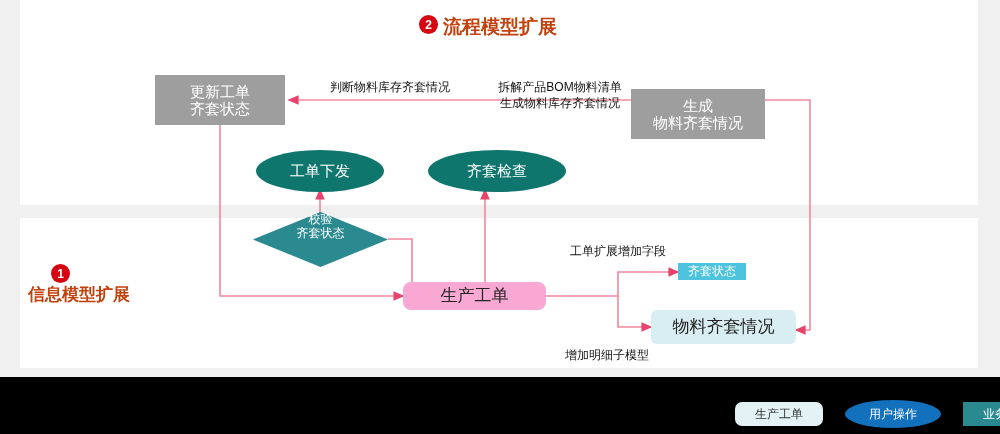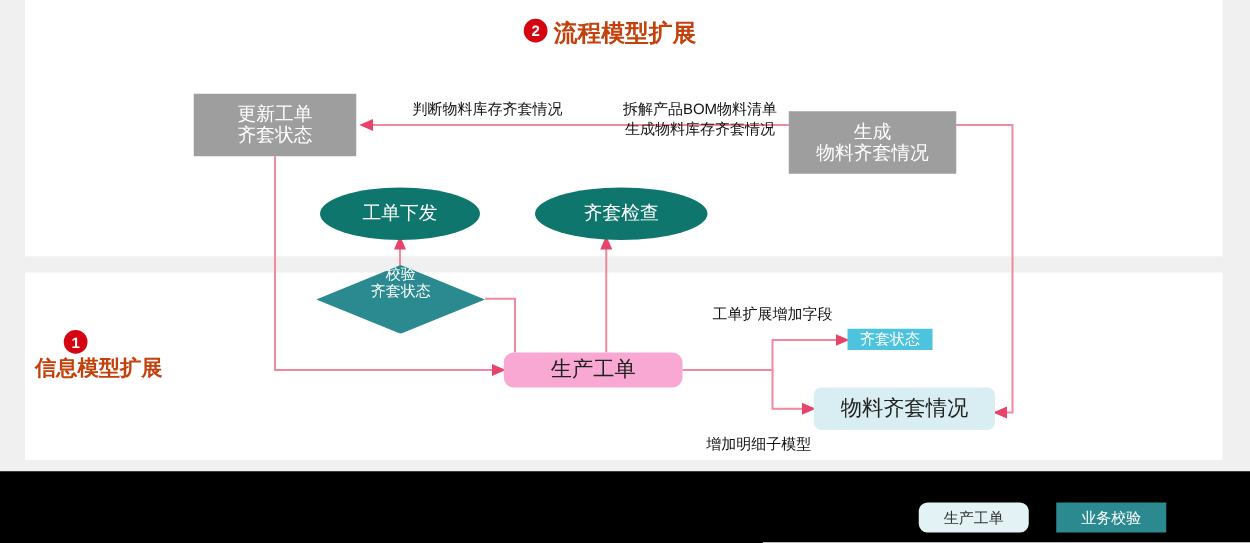--- a/index.html
+++ b/index.html
@@ -141,18 +141,21 @@
 
 
   <div class="edge-label" style="left:566px;top:244px;width:104px;">工单扩展增加字段</div>
 
   <div class="edge-label" style="left:557px;top:334px;width:100px;margin-top:14px;">增加明细子模型</div>
 
   <div id="legend">
     <div class="lg lg-info">
       <span>生产工单</span>
     </div>
+    <div class="lg lg-user">
+      <span>用户操作</span>
+    </div>
     <div class="lg lg-check">
       <span>业务校验</span>
     </div>
   </div>
 
 </div>
 
 </body></html>

